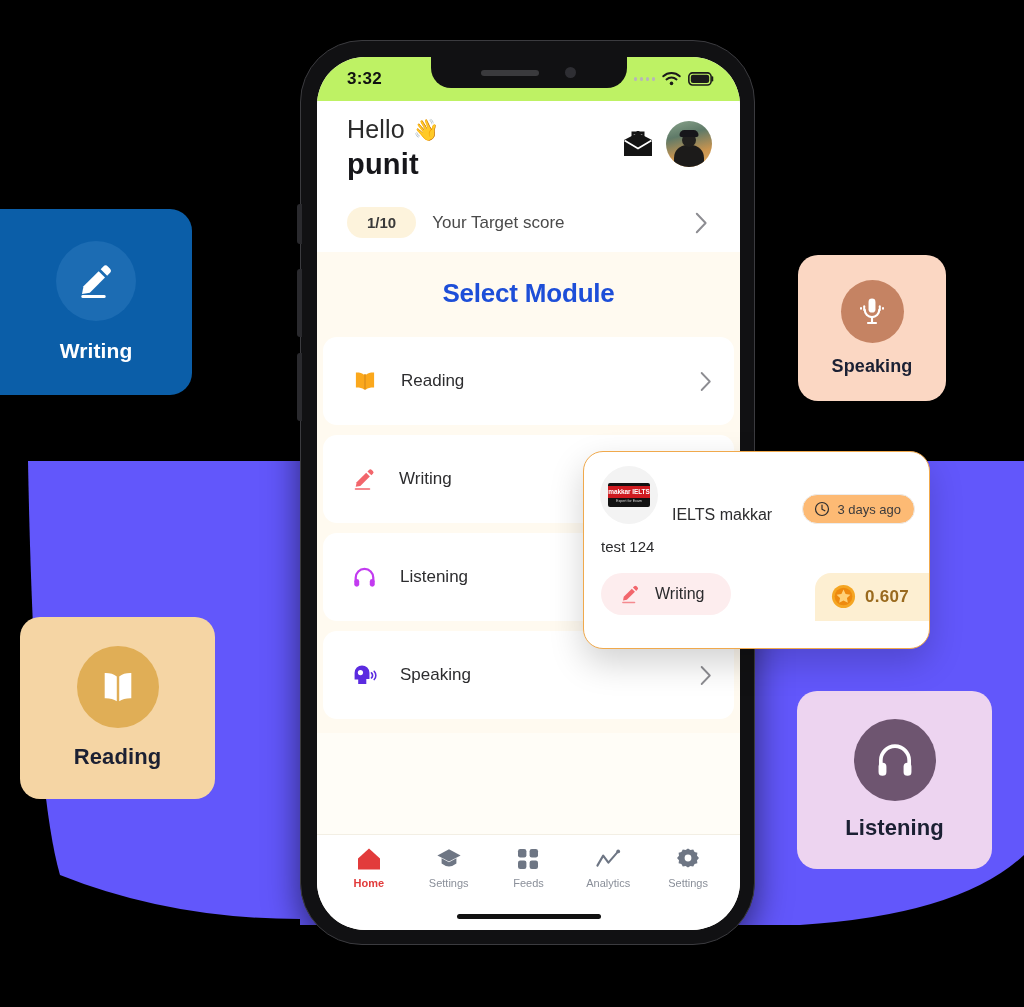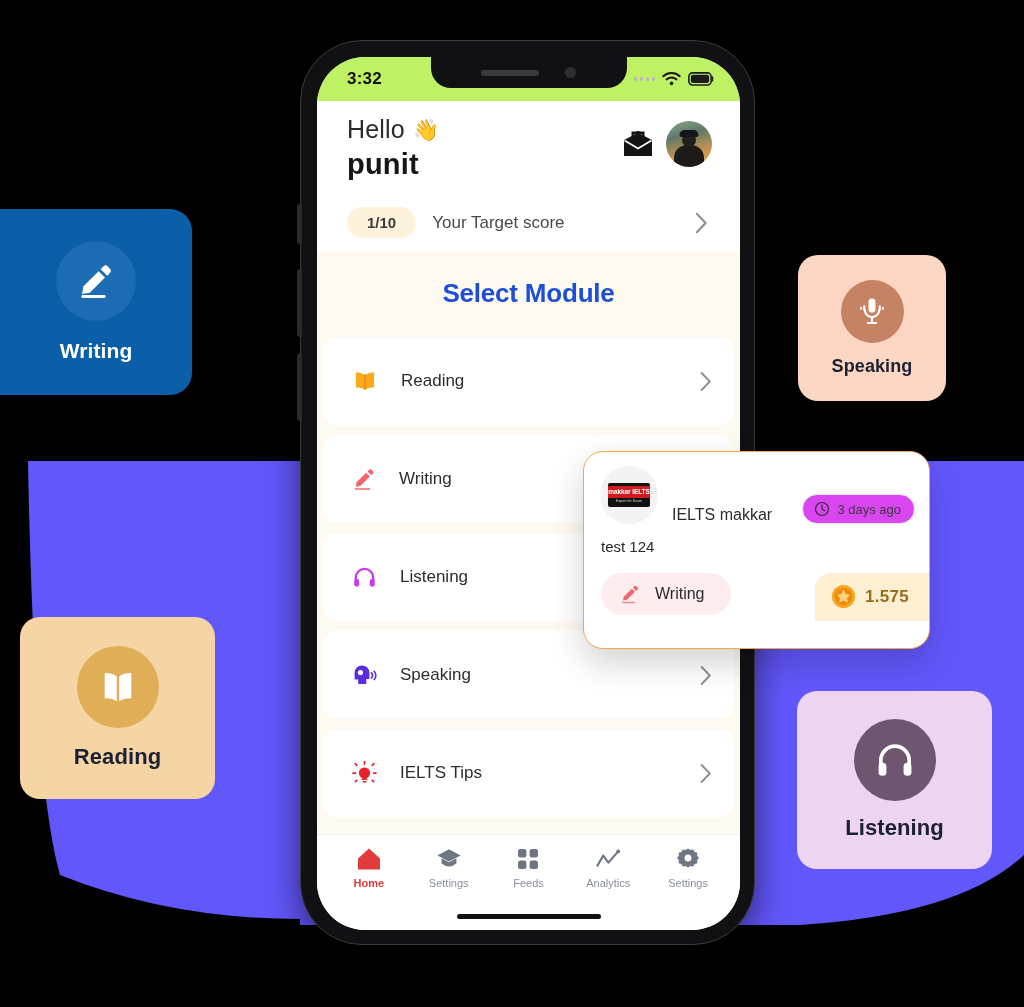--- a/index.html
+++ b/index.html
@@ -207,21 +207,21 @@
   #logo-badge .lb-main {
     background: #CF1B20; color: #fff; font-size: 6.5px; font-weight: 700;
     width: 100%; text-align: center; padding: 2.5px 0; letter-spacing: -.1px;
   }
   #logo-badge .lb-sub { color: #d6d6d6; font-size: 3.6px; padding: 1.5px 0; }
   #org-name { font-size: 16px; color: #2c2c2e; padding-top: 20px; flex: 1; }
   #time-pill {
     display: flex; align-items: center; gap: 7px;
     border: 1px solid #ECECEC; border-radius: 18px;
     padding: 6px 13px 6px 11px; 
-    background: #d946ef; flex: none;
+    background: #fdba74; flex: none;
   }
   #time-text { font-size: 13px; color: #3b3b3d; white-space: nowrap; }
   #notif-title { font-size: 15px; color: #2a2a2c; padding: 14px 0 0 17px; }
   #notif-bottom { display: flex; align-items: center; justify-content: space-between; padding: 12px 0 0 17px; }
   #tag-writing {
     display: inline-flex; align-items: center; gap: 14px;
     background: #FDEDEE; border-radius: 22px; padding: 9px 26px 9px 18px;
   }
   #tag-writing .t-label { font-size: 16px; color: #2b2b2d; }
   #coin-pill {
@@ -403,40 +403,20 @@
             <circle cx="8.4" cy="9.4" r="2.3" fill="#ffffff"></circle>
             <path d="M18.2 9.6 A3.2 3.2 0 0 1 18.2 14.2" stroke="#5B2BE0" stroke-width="1.5" fill="none" stroke-linecap="round"></path>
             <path d="M20.6 8.2 A5.4 5.4 0 0 1 20.6 15.6" stroke="#5B2BE0" stroke-width="1.4" fill="none" stroke-linecap="round"></path>
           </svg>
           <span class="m-label">Speaking</span>
           <svg class="chev" width="12" height="21" viewBox="0 0 13 22">
             <path d="M1.8 1.8 L10.6 11 L1.8 20.2" stroke="#8d8d92" stroke-width="2" fill="none" stroke-linecap="round" stroke-linejoin="round"></path>
           </svg>
         </div>
 
-        <div class="module-row">
-          <svg width="27" height="27" viewBox="0 0 24 24">
-            <circle cx="12" cy="11.6" r="5.0" fill="#E5202A"></circle>
-            <rect x="9.4" y="16.2" width="5.2" height="1.6" rx=".8" fill="#E5202A"></rect>
-            <rect x="10.2" y="18.6" width="3.6" height="1.5" rx=".75" fill="#E5202A"></rect>
-            <g stroke="#E5202A" stroke-width="1.5" stroke-linecap="round">
-              <path d="M12 1.4 L12 3.6"></path>
-              <path d="M4.0 11.6 L1.8 11.6"></path>
-              <path d="M22.2 11.6 L20.0 11.6"></path>
-              <path d="M5.2 4.8 L3.7 3.3"></path>
-              <path d="M18.8 4.8 L20.3 3.3"></path>
-              <path d="M5.2 18.0 L3.9 19.3"></path>
-              <path d="M18.8 18.0 L20.1 19.3"></path>
-            </g>
-          </svg>
-          <span class="m-label">IELTS Tips</span>
-          <svg class="chev" width="12" height="21" viewBox="0 0 13 22">
-            <path d="M1.8 1.8 L10.6 11 L1.8 20.2" stroke="#8d8d92" stroke-width="2" fill="none" stroke-linecap="round" stroke-linejoin="round"></path>
-          </svg>
-        </div>
       </div>
 
       <div id="bottom-nav">
         <div class="nav-item active">
           <svg width="26" height="24" viewBox="0 0 26 24">
             <path d="M13 1.6 L24 11.4 L24 22.6 L2 22.6 L2 11.4 Z" fill="#E23B3B"></path>
             <path d="M10.4 22.6 L10.4 15.2 A2.6 2.6 0 0 1 15.6 15.2 L15.6 22.6 Z" fill="#ffffff" opacity="0"></path>
           </svg>
           <span class="n-label">Home</span>
         </div>
@@ -504,18 +484,18 @@
           <rect x="3.4" y="20.4" width="14.4" height="1.8" rx=".9" fill="#F58A8F"></rect>
         </svg>
         <span class="t-label">Writing</span>
       </div>
       <div id="coin-pill">
         <svg width="25" height="25" viewBox="0 0 26 26">
           <circle cx="13" cy="13" r="12" fill="#F5A623"></circle>
           <circle cx="13" cy="13" r="9.2" fill="#EE8A0E"></circle>
           <path d="M13 5.8 L15.2 10.4 L20.2 11.1 L16.6 14.6 L17.5 19.6 L13 17.2 L8.5 19.6 L9.4 14.6 L5.8 11.1 L10.8 10.4 Z" fill="#FFD177"></path>
         </svg>
-        <span id="coin-val">1.575</span>
+        <span id="coin-val">0.607</span>
       </div>
     </div>
   </div>
 
 </div>
 
 </body></html>

